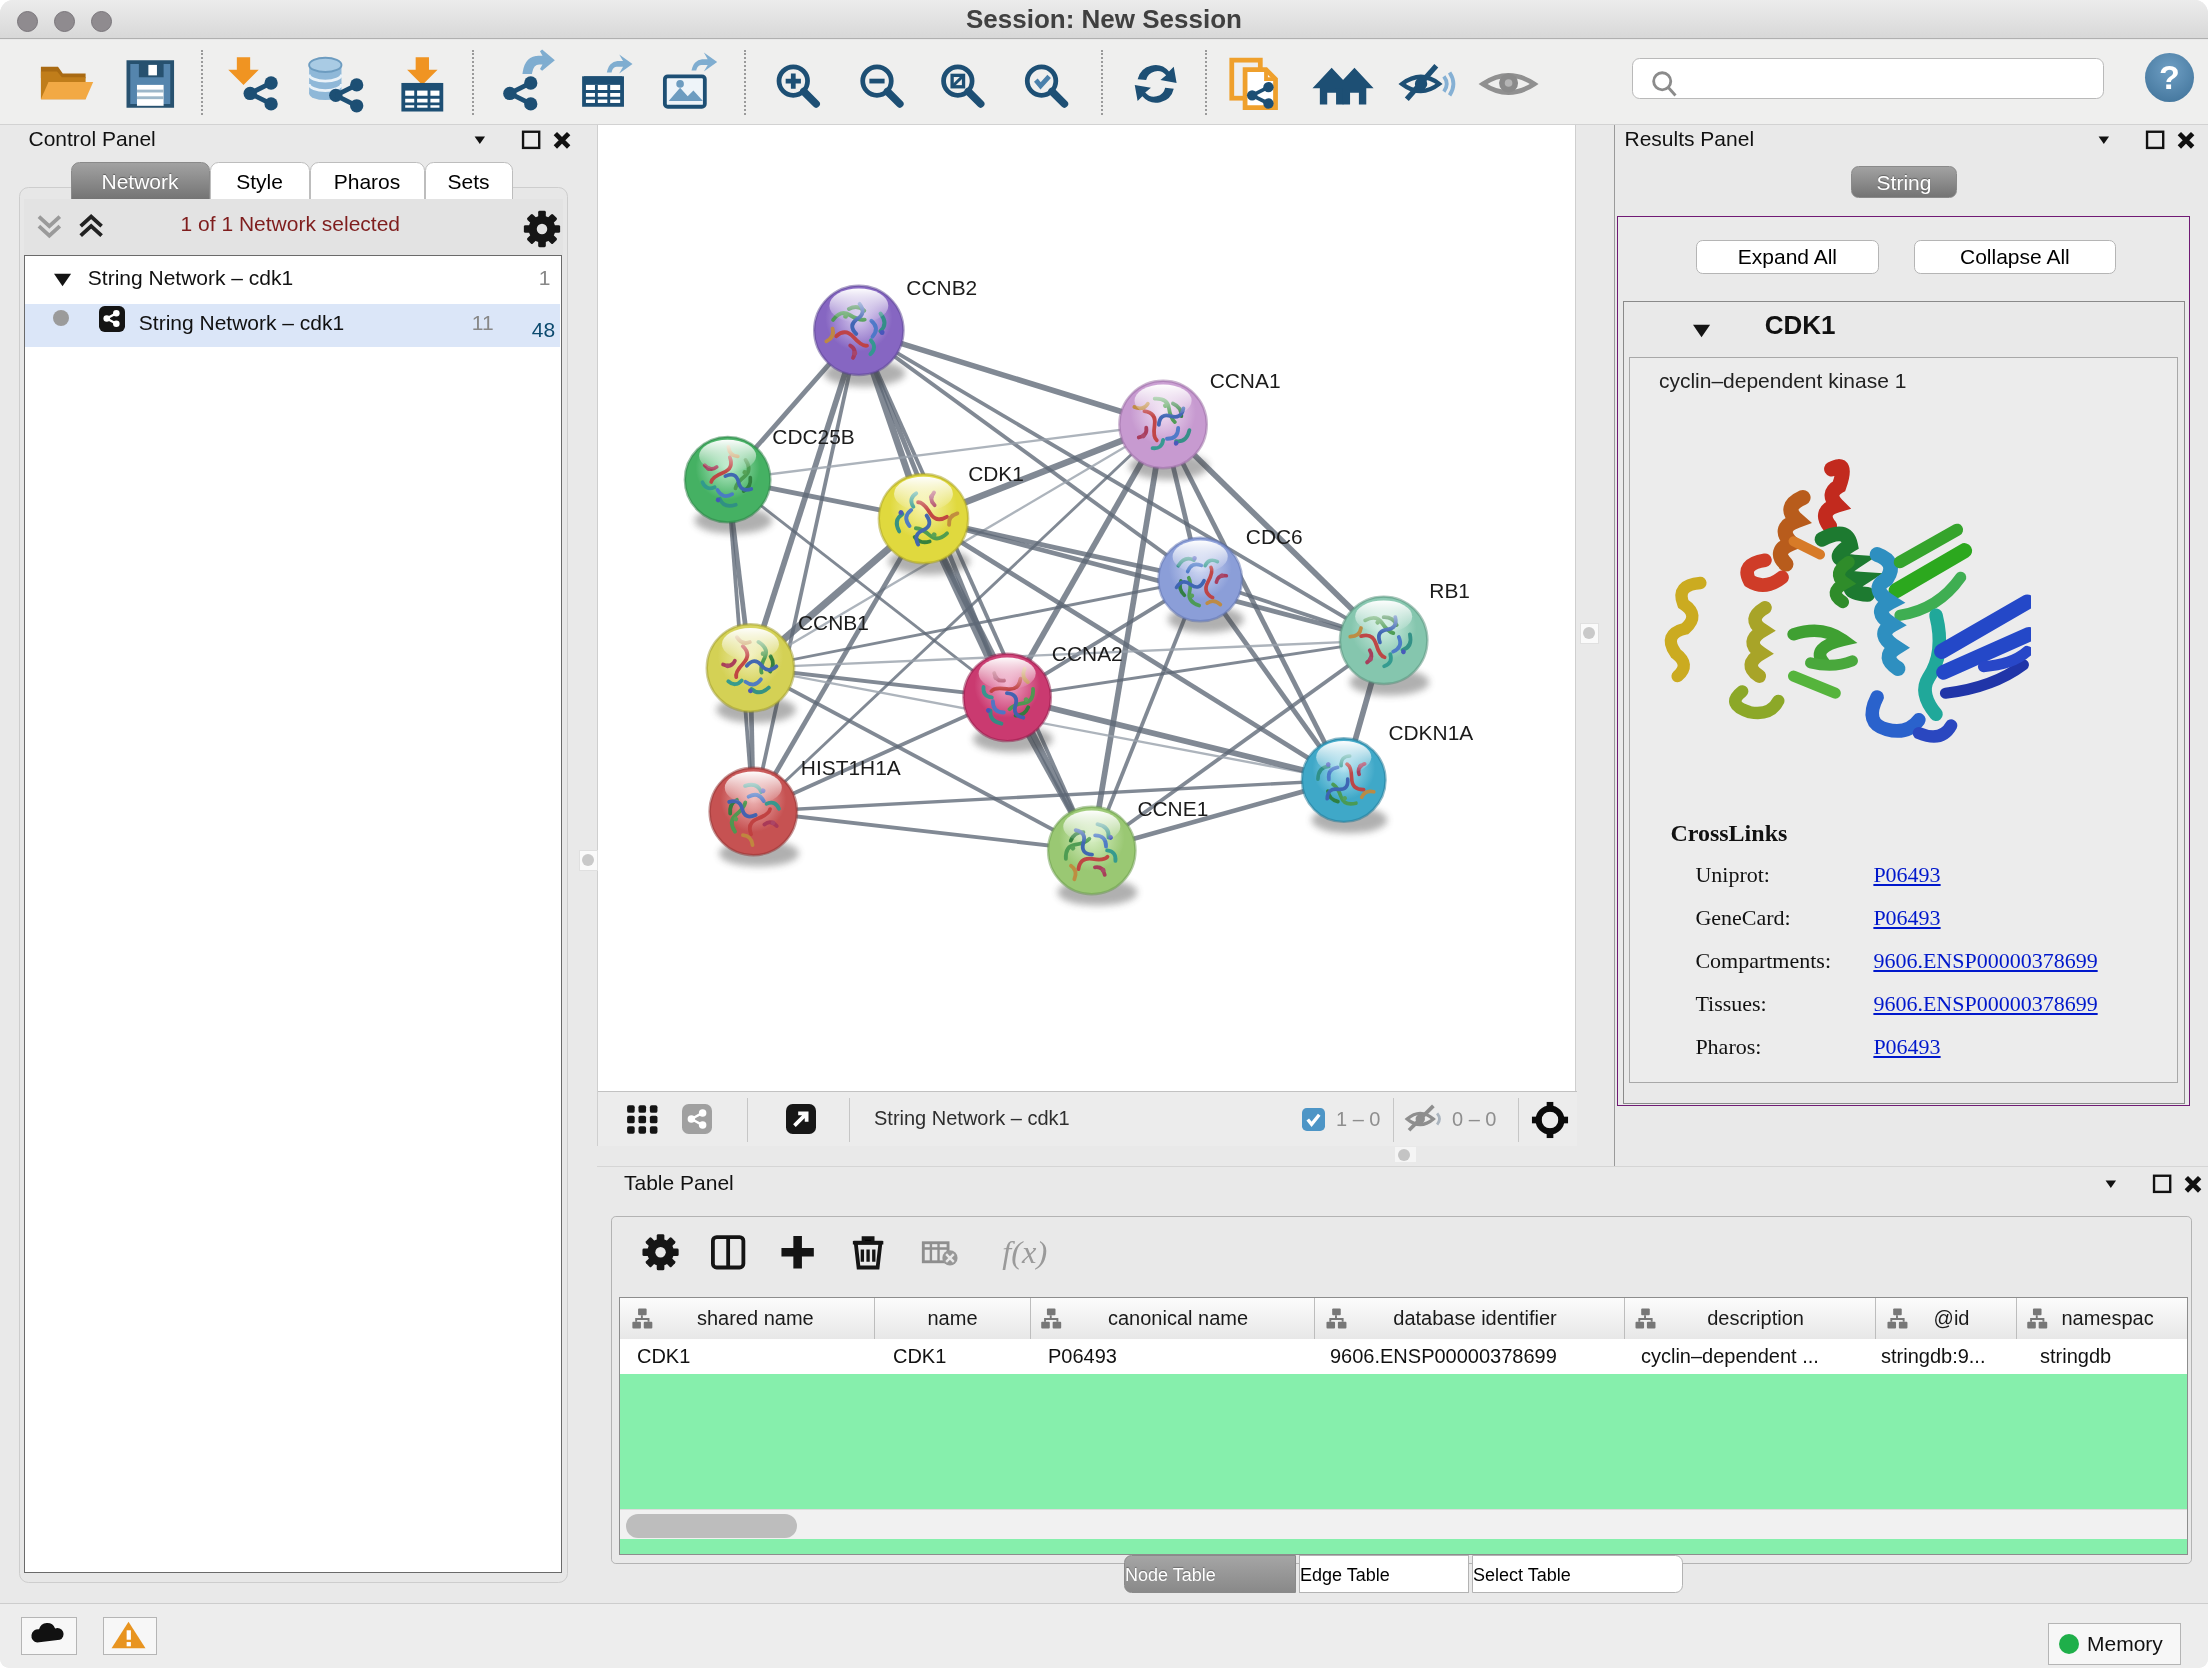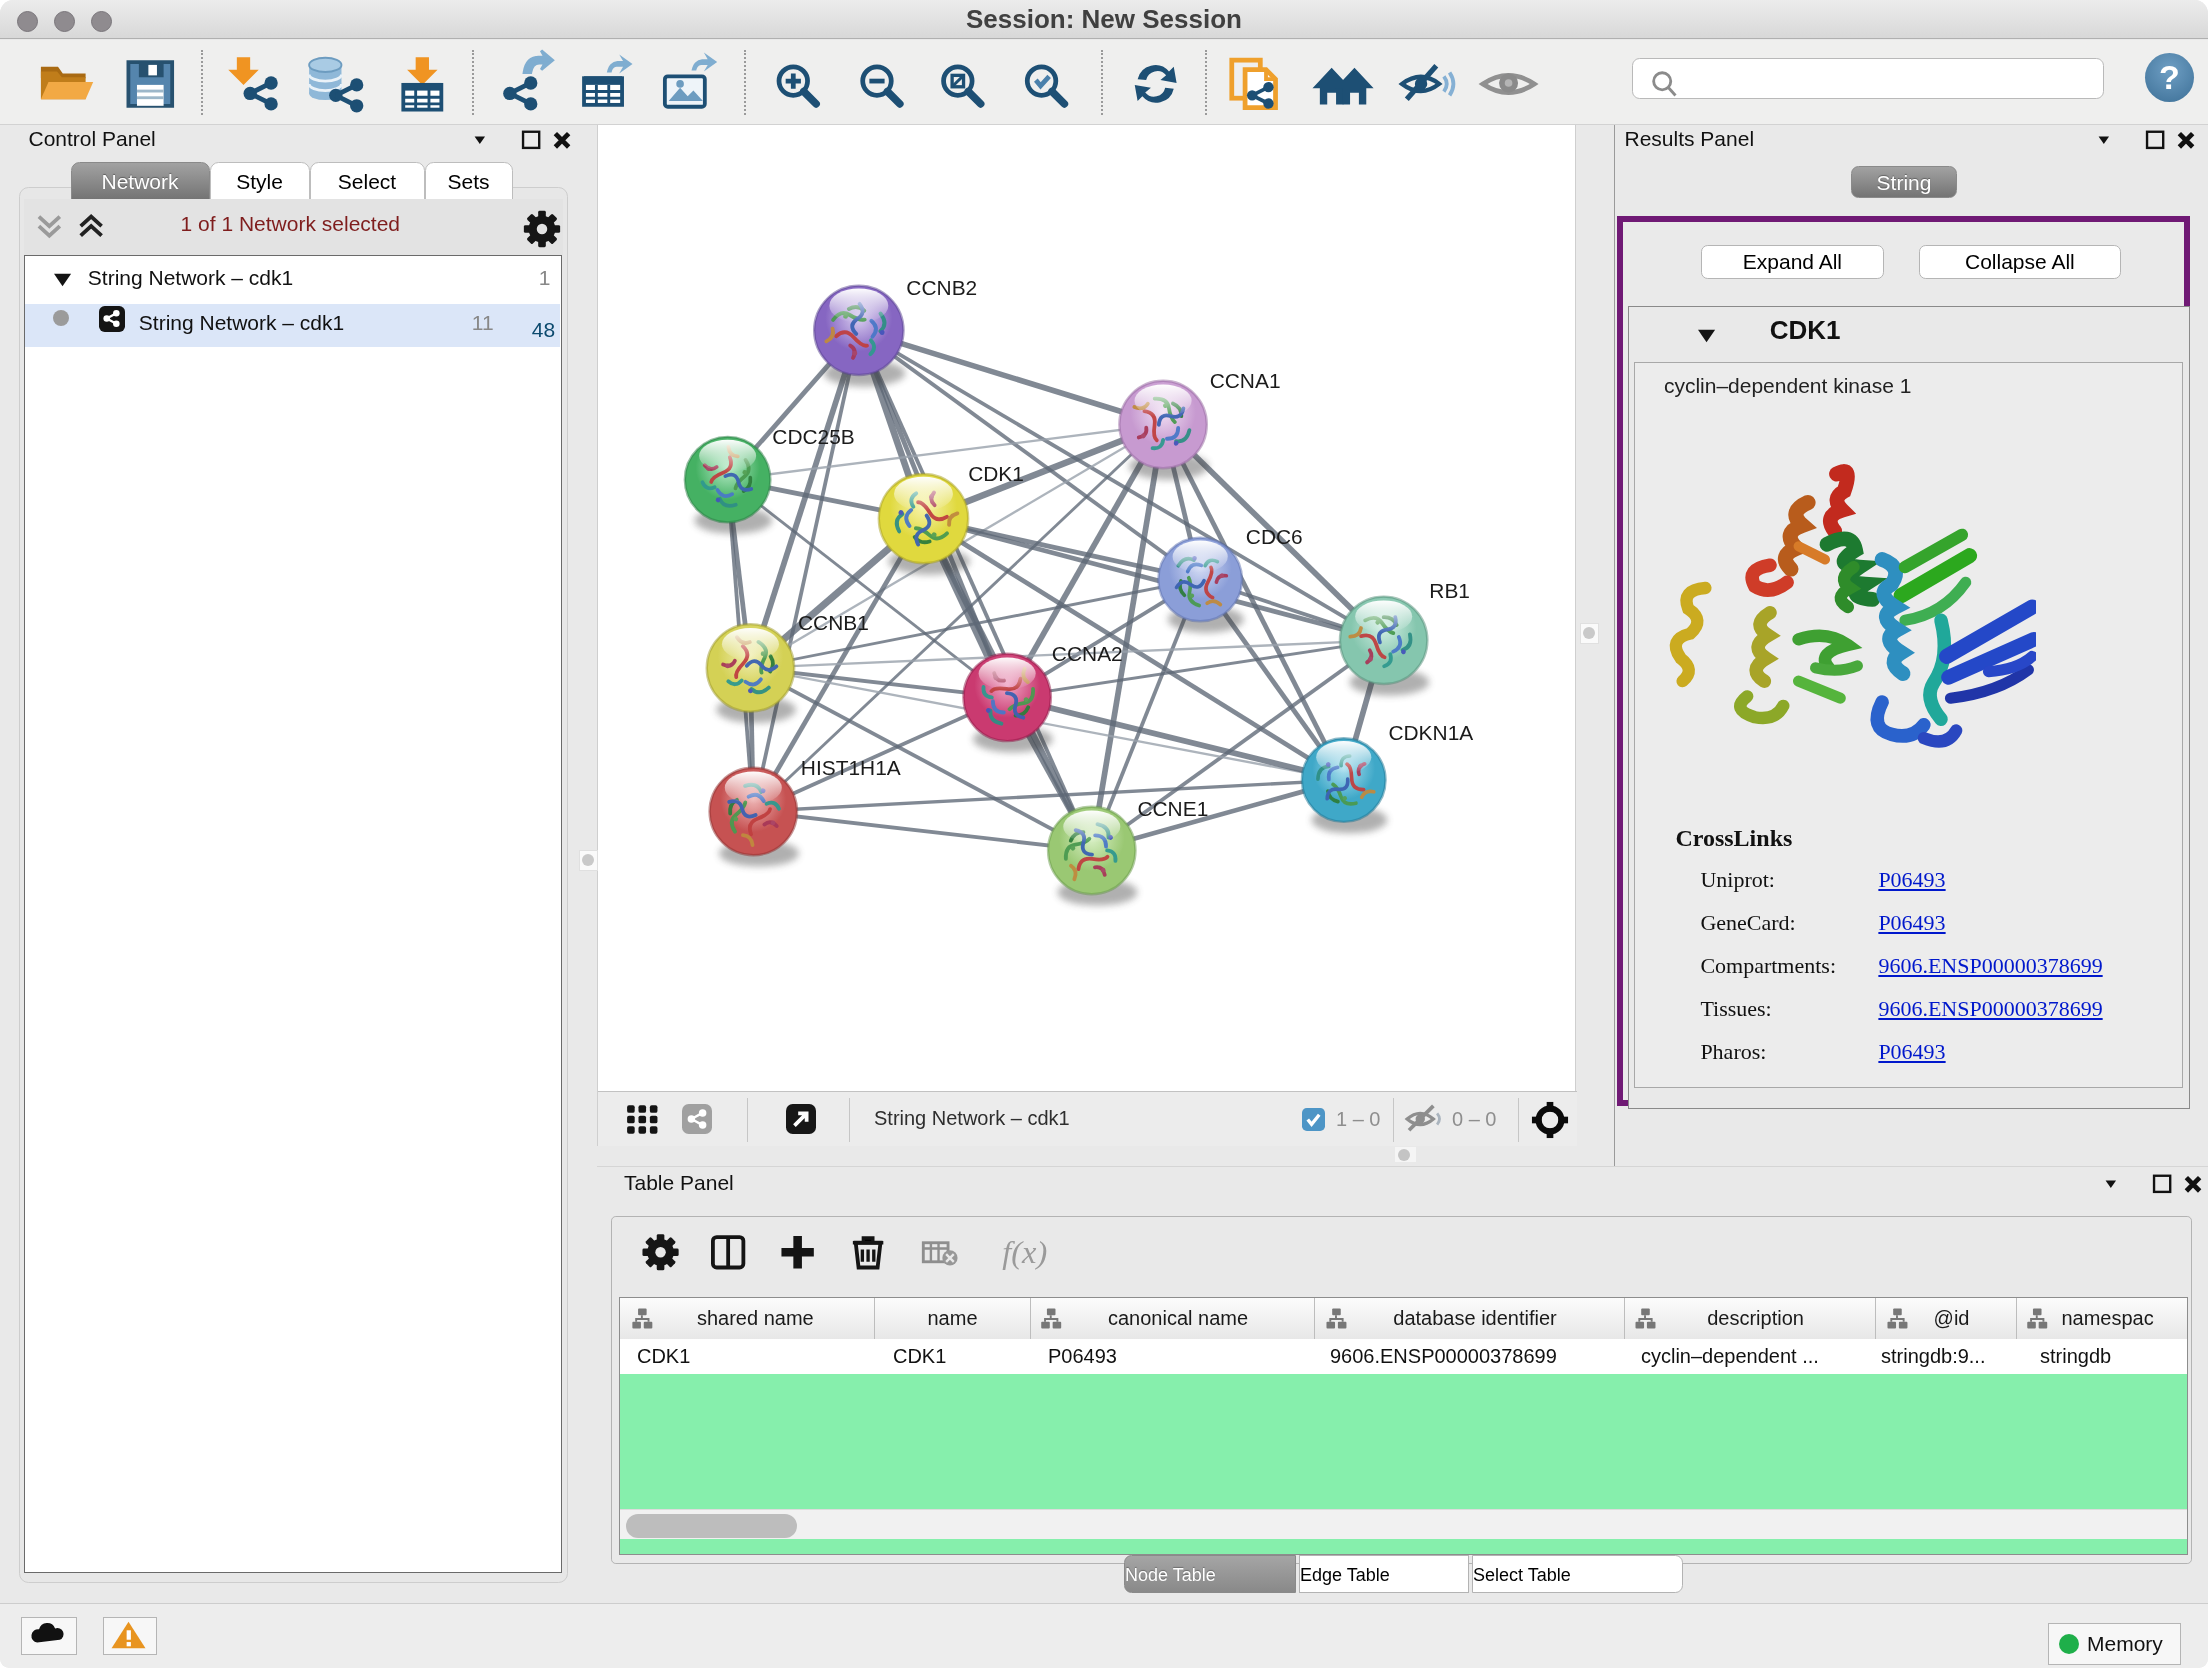--- a/index.html
+++ b/index.html
@@ -180,21 +180,21 @@
 <div id="cpdock">
  <div class="ptitle abs" style="left:19px;top:1.9px">Control Panel</div>
  <svg width="114" height="28.5" viewBox="0 0 120 30" style="position:absolute;left:457px;top:1.9px">
   <path d="M8,10 l11,0 -5.5,8 z" fill="#111"></path>
   <rect x="59" y="5" width="17" height="17" fill="none" stroke="#111" stroke-width="2.5"></rect>
   <path d="M93,7 l14,14 M107,7 l-14,14" stroke="#111" stroke-width="5"></path>
  </svg>
  <div id="cp-sub"></div>
  <div class="tabbtn tabsel" style="left:61px;top:37px;width:139px;line-height:38px">Network</div>
  <div class="tabbtn" style="left:200px;top:37px;width:100px;line-height:38px">Style</div>
- <div class="tabbtn" style="left:300px;top:37px;width:115px;line-height:38px">Select</div>
+ <div class="tabbtn" style="left:300px;top:37px;width:115px;line-height:38px">Pharos</div>
  <div class="tabbtn" style="left:415px;top:37px;width:88px;line-height:38px">Sets</div>
  <div id="cp-gray">
    <svg width="114" height="38" viewBox="0 0 120 40" style="position:absolute;left:13.3px;top:9.5px">
      <path d="M2,8 l11,10 11,-10 M2,18 l11,10 11,-10" stroke="#9a9a9a" stroke-width="4" fill="none"></path>
      <path d="M46,18 l11,-10 11,10 M46,28 l11,-10 11,10" stroke="#222" stroke-width="4" fill="none"></path>
    </svg>
    <div class="abs" style="left:0;width:533px;text-align:center;top:13.3px;font-size:21px;color:#7f1d1d">1 of 1 Network selected</div>
    <svg width="42" height="42" viewBox="-22 -22 44 44" style="position:absolute;left:497px;top:8.6px">
      <g fill="#161616">
             <g id="teeth">
@@ -557,21 +557,21 @@
 <div class="abs" style="left:1395px;top:1147px;width:21px;height:15px;background:#f5f5f5"></div>
 <div class="abs" style="left:1398px;top:1149px;width:12.4px;height:12.4px;border-radius:50%;background:#c4c4c4"></div>
 <div id="rpdock" style="left:1614px;top:125px;width:594px;height:1041px;background:#e9e9e9;border-left:1px solid #9a9a9a">
  <div class="ptitle abs" style="left:9.5px;top:1.9px">Results Panel</div>
  <svg width="114" height="28.5" viewBox="0 0 120 30" style="position:absolute;left:476px;top:1.9px">
   <path d="M8,10 l11,0 -5.5,8 z" fill="#111"></path>
   <rect x="59" y="5" width="17" height="17" fill="none" stroke="#111" stroke-width="2.5"></rect>
   <path d="M93,7 l14,14 M107,7 l-14,14" stroke="#111" stroke-width="5"></path>
  </svg>
  <div class="tabbtn tabsel" style="left:236px;top:41px;width:106px;height:32px;line-height:32px;border-radius:7.6px">String</div>
- <div class="abs" style="left:1.9px;top:91px;width:573px;height:890px;background:#eaeaea;border:6px solid #701a75">
+ <div class="abs" style="left:1.9px;top:91px;width:573px;height:890px;background:#eaeaea;border:1px solid #701a75">
    <div class="abs" style="left:78px;top:23px;width:183px;height:34px;background:#fff;border:1px solid #b5b5b5;border-radius:6.7px;text-align:center;line-height:32px;font-size:21px">Expand All</div>
    <div class="abs" style="left:296px;top:23px;width:202px;height:34px;background:#fff;border:1px solid #b5b5b5;border-radius:6.7px;text-align:center;line-height:32px;font-size:21px">Collapse All</div>
    <div class="abs" style="left:4.8px;top:84px;width:562px;height:803px;background:#e9e9e9;border:1px solid #8a8a8a">
      <svg width="23" height="19" viewBox="0 0 24 20" style="position:absolute;left:67px;top:19px">
             <path d="M2,4 l18,0 -9,13 z" fill="#141414"></path>
           </svg>
      <div class="abs" style="left:141px;top:7.6px;font-size:26px;font-weight:700;color:#111">CDK1</div>
      <div class="abs" style="left:5.7px;top:55px;width:549px;height:726px;background:#ececec;border:1px solid #a8a8a8">
        <div class="abs" style="left:28.5px;top:11.4px;font-size:21px;color:#222">cyclin–dependent kinase 1</div>
        <svg width="380" height="328" viewBox="0 0 400 345" style="position:absolute;left:21px;top:90px" fill="none" stroke-linecap="round">

